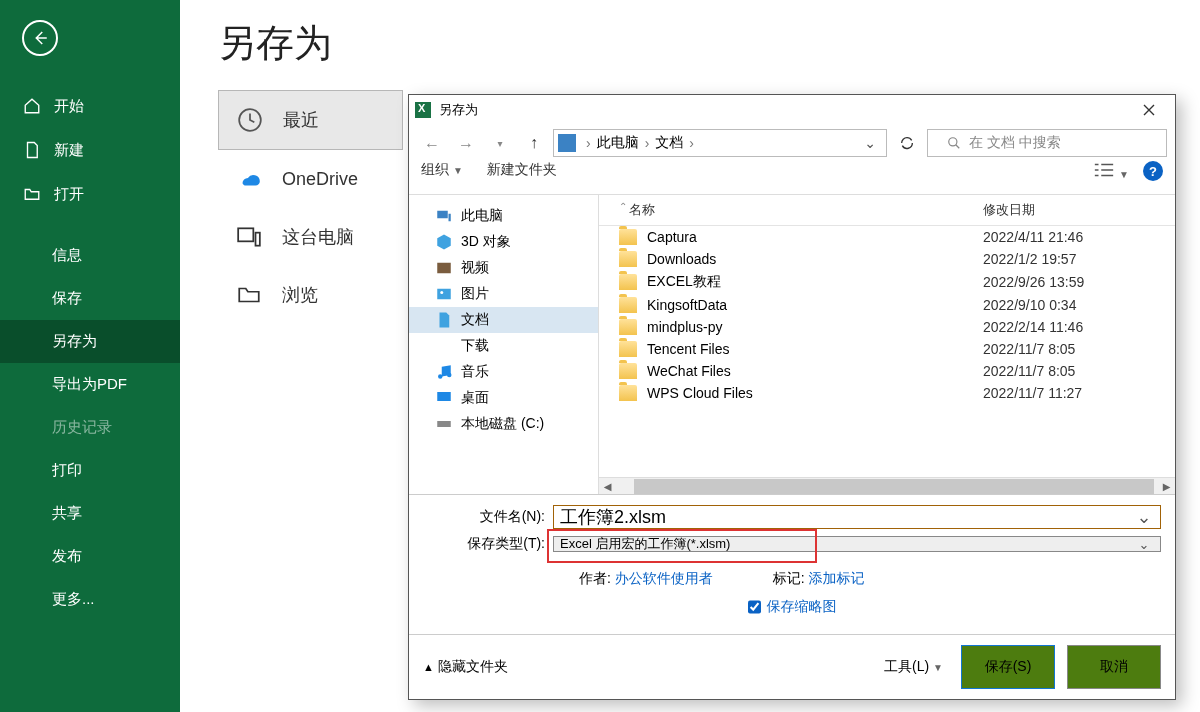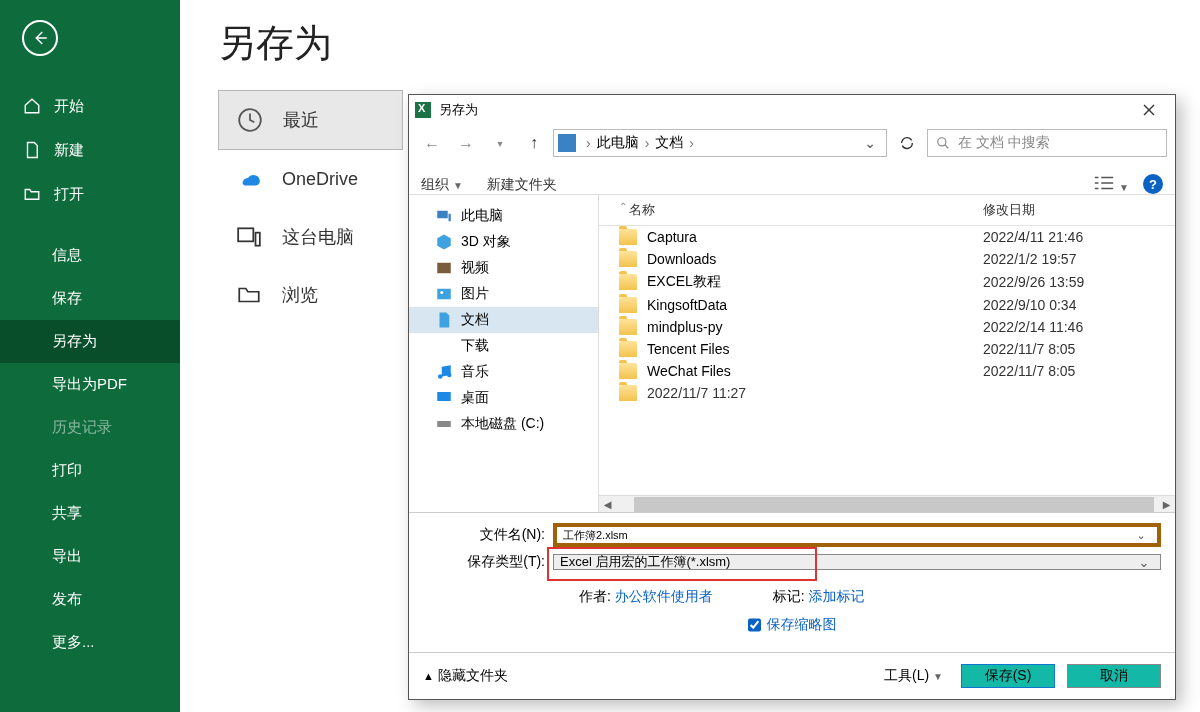--- a/index.html
+++ b/index.html
@@ -33,23 +33,23 @@
 .titlebar .close { width:40px; height:28px; display:flex; align-items:center; justify-content:center; cursor:pointer; }
 
 .navrow { height:36px; display:flex; align-items:center; padding:0 8px; gap:4px; }
 .nav-btn { width:30px; height:28px; display:flex; align-items:center; justify-content:center; color:#888; }
 .nav-btn.enabled { color:#333; cursor:pointer; }
 .crumb-box { flex:1; height:28px; border:1px solid #bbb; display:flex; align-items:center; padding:0 4px; font-size:14px; gap:2px; }
 .crumb-box .pc-ico { width:18px; height:18px; background:#3b82c4; margin-right:4px; }
 .crumb-box .sep { color:#777; padding:0 4px; }
 .crumb-box .cd { margin-left:auto; padding:0 6px; color:#555; }
 .refresh { width:32px; height:28px; display:flex; align-items:center; justify-content:center; cursor:pointer; }
-.search { width:240px; height:28px; border:1px solid #bbb; display:flex; align-items:center; padding:0 8px; gap:8px; color:#888; font-size:14px; }
-
-.toolbar { height:34px; border-bottom:1px solid #ddd; display:flex; align-items:flex-end; padding:0 12px; gap:24px; font-size:14px; color:#333; }
+.search { width:240px; height:28px; border:1px solid #bbb; display:flex; align-items:center; padding:0 19px; gap:8px; color:#888; font-size:14px; }
+
+.toolbar { height:34px; border-bottom:1px solid #ddd; display:flex; align-items:flex-start; padding:0 12px; gap:24px; font-size:14px; color:#333; }
 .toolbar .right { margin-left:auto; display:flex; align-items:center; gap:14px; }
 .help-ico { width:20px; height:20px; border-radius:50%; background:#0a62c4; color:#fff; display:flex; align-items:center; justify-content:center; font-size:13px; font-weight:bold; }
 
 .browse { flex:1; display:flex; min-height:0; border-bottom:1px solid #ccc; }
 .tree { width:190px; border-right:1px solid #ddd; padding:8px 0; font-size:14px; overflow:hidden; }
 .tree-item { display:flex; align-items:center; gap:8px; padding:4px 0 4px 26px; cursor:pointer; }
 .tree-item.sel { background:#d8e6f2; }
 .tree-item .ti { width:18px; height:18px; flex-shrink:0; }
 .list { flex:1; display:flex; flex-direction:column; position:relative; }
 .list-head { display:flex; padding:6px 12px 6px 20px; font-size:13px; color:#333; border-bottom:1px solid #e4e4e4; }
@@ -62,37 +62,37 @@
 .row .rn { flex:1; }
 .row .rd { width:180px; color:#333; }
 .hscroll { height:17px; background:#f0f0f0; border-top:1px solid #ddd; display:flex; align-items:center; }
 .hscroll .track { flex:1; height:17px; position:relative; }
 .hscroll .thumb { position:absolute; left:18px; top:1px; height:15px; width:520px; background:#c8c8c8; }
 .hscroll .arr { width:17px; height:17px; display:flex; align-items:center; justify-content:center; color:#666; font-size:10px; }
 
 .fields { padding:10px 14px 4px 14px; font-size:14px; }
 .frow { display:flex; align-items:center; margin-bottom:6px; }
 .flabel { width:130px; text-align:right; padding-right:8px; }
-.finput { flex:1; height:24px; border:4px solid #a16207; padding:0 6px; font-size:11px; display:flex; align-items:center;justify-content:center; }
+.finput { flex:1; height:24px; border:1px solid #a16207; padding:0 6px; font-size:18px; display:flex; align-items:center;justify-content:center; }
 .ftype-wrap { flex:1; position:relative; }
 .ftype { height:16px; border:1px solid #888; background:#eee; padding:0 6px; font-size:13px; display:flex; align-items:center; }
 .red-box { position:absolute; border:2px solid #d33; pointer-events:none; }
 .dd { width:20px; text-align:center; color:#555; }
 
 .meta { display:flex; gap:60px; padding:4px 0 10px 156px; font-size:14px;margin-top:13px; }
 .meta .link { color:#0a62c4; cursor:pointer; }
 .thumb-row { display:flex; justify-content:center; padding-bottom:14px; font-size:14px; }
 .thumb-row input { margin-right:6px; accent-color:#0a62c4; }
 .thumb-row label { color:#0a62c4; }
 
 .footer { border-top:1px solid #ccc; padding:10px 14px; display:flex; align-items:center; gap:12px; font-size:14px; }
 .footer .hide { cursor:pointer; display:flex; align-items:center; gap:4px; }
 .footer .sp { flex:1; }
 .footer .tools { cursor:pointer; padding:4px 6px; }
-.btn { min-width:94px; height:24px; border:1px solid #888; background:#14b8a6; display:flex; align-items:center; justify-content:center; cursor:pointer; font-size:14px; }
+.btn { min-width:94px; height:44px; border:1px solid #888; background:#4d7c0f; display:flex; align-items:center; justify-content:center; cursor:pointer; font-size:14px; }
 .btn.primary { border:1.5px solid #1176d3; }
 </style>
 </head>
 <body>
 
 <div class="backstage">
   <div class="back-circle">
     <svg viewBox="0 0 24 24">
         <path d="M15 4l-8 8 8 8M7 12h14"></path>
       </svg>
@@ -135,23 +135,20 @@
       <span>导出为PDF</span>
     </div>
   <div class="bs-item sub dim">
       <span>历史记录</span>
     </div>
   <div class="bs-item sub">
       <span>打印</span>
     </div>
   <div class="bs-item sub">
       <span>共享</span>
-    </div>
-  <div class="bs-item sub">
-      <span>导出</span>
     </div>
   <div class="bs-item sub">
       <span>发布</span>
     </div>
   <div class="bs-item sub">
       <span>更多...</span>
     </div>
 </div>
 
 <div class="page-title">另存为</div>
@@ -343,20 +340,21 @@
             <span class="rn">Tencent Files</span>
             <span class="rd">2022/11/7 8:05</span>
           </div>
           <div class="row">
             <span class="fico"></span>
             <span class="rn">WeChat Files</span>
             <span class="rd">2022/11/7 8:05</span>
           </div>
           <div class="row">
             <span class="fico"></span>
+            <span class="rn">WPS Cloud Files</span>
             <span class="rd">2022/11/7 11:27</span>
           </div>
         </div>
       <div class="hscroll">
         <span class="arr">◀</span>
         <div class="track">
             <div class="thumb"></div>
           </div>
         <span class="arr">▶</span>
       </div>

